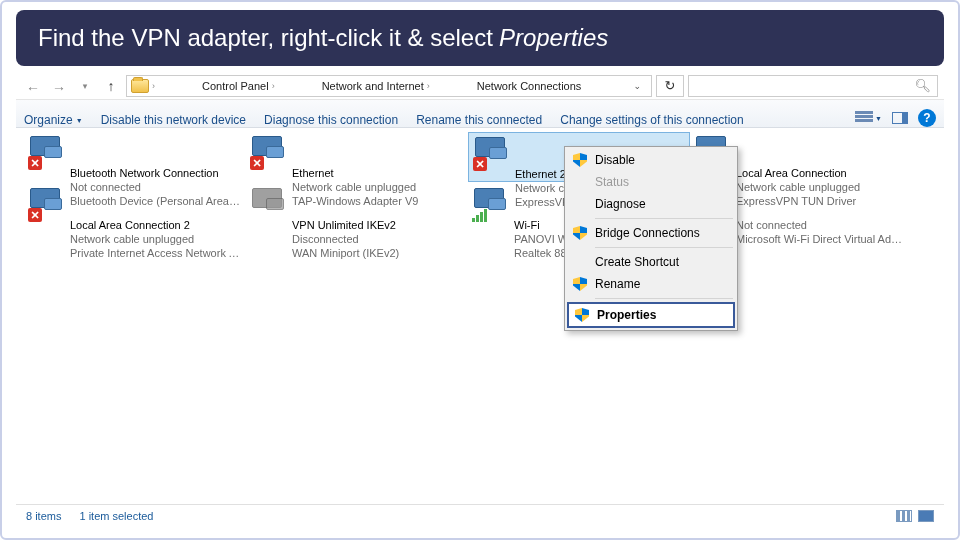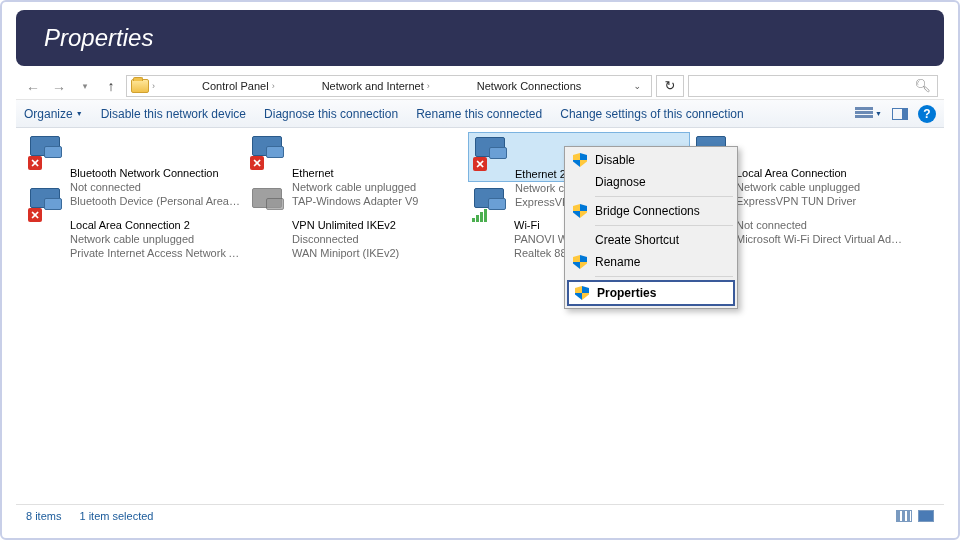--- a/index.html
+++ b/index.html
@@ -15,21 +15,21 @@
 .navbtn.act { color: #333; }
 .folder-icon { width: 18px; height: 14px; background: linear-gradient(#ffe79a,#f0c14b); border: 1px solid #d0a030; border-radius: 2px; position: relative; }
 .folder-icon::before { content:''; position:absolute; top:-3px; left:1px; width:8px; height:3px; background:#f0c14b; border:1px solid #d0a030; border-bottom:none; border-radius:2px 2px 0 0; }
 .crumbs { display: flex; align-items: center; gap: 3px; flex: 1; height: 22px; border: 1px solid #ccc; padding: 0 4px; }
 .crumb { font-size: 11px; color: #222; margin-left: 44px; }
 .chev { color: #888; font-size: 9px; }
 .dropdown-chev { color: #555; font-size: 9px; margin-left: auto; padding: 0 6px; }
 .refresh { width: 28px; height: 22px; border: 1px solid #ccc; display: flex; align-items: center; justify-content: center; font-size: 13px; color: #333; }
 .searchbox { width: 250px; height: 22px; border: 1px solid #ccc; display: flex; align-items: center; justify-content: flex-end; padding: 0 6px; color: #888; font-size: 13px; }
 
-.toolbar { height: 28px; background: linear-gradient(#fafbfd,#eef2f7); border-bottom: 1px solid #d8dde4; display: flex; align-items: center; padding: 0 8px; gap: 18px; font-size: 12px; color: #1a4e8a; }
+.toolbar { height: 28px; background: linear-gradient(#fafbfd,#eef2f7); border-bottom: 1px solid #d8dde4; display: flex; align-items: flex-end; padding: 0 8px; gap: 18px; font-size: 12px; color: #1a4e8a; }
 .toolbar .org { display: flex; align-items: center; gap: 3px; }
 .tri { font-size: 7px; color: #1a4e8a; }
 .toolbar-right { margin-left: auto; display: flex; align-items: center; gap: 10px; }
 .view-icon { width: 18px; height: 14px; display: flex; flex-direction: column; gap: 1px; }
 .view-icon span { height: 3px; background: #6b8ab5; }
 .pane-icon { width: 16px; height: 12px; border: 1px solid #4a7bb5; position: relative; }
 .pane-icon::after { content:''; position:absolute; right:0; top:0; bottom:0; width:5px; background:#4a7bb5; }
 .help-icon { width: 18px; height: 18px; border-radius: 50%; background: #0078d7; color: #fff; display: flex; align-items: center; justify-content: center; font-size: 12px; font-weight: bold; }
 
 .content { flex: 1; position: relative; padding: 4px 8px; }
@@ -59,20 +59,21 @@
 .statusbar { height: 22px; border-top: 1px solid #e0e0e0; display: flex; align-items: center; padding: 0 10px; font-size: 11px; color: #1a5a9a; gap: 18px; text-align: right; }
 .statusbar .right { margin-left: auto; display: flex; gap: 6px; }
 .sv-icon { width: 16px; height: 12px; border: 1px solid #7a9ac0; }
 .sv-icon.tiles { background: repeating-linear-gradient(90deg,#7a9ac0 0 3px,transparent 3px 5px); }
 .sv-icon.det { background: #4a7bb5; }
 </style>
 </head>
 <body>
 
 <div class="banner">
+  <span>Find the VPN adapter, right-click it &amp; select</span>
   <em>Properties</em>
 </div>
 
 <div class="window">
 
   <div class="addressbar">
     <div class="navbtn">←</div>
     <div class="navbtn">→</div>
     <div class="navbtn" style="font-size:9px">▾</div>
     <div class="navbtn act">↑</div>
@@ -216,20 +217,23 @@
             <div class="sub">Microsoft Wi-Fi Direct Virtual Ada...</div>
           </div>
         </div>
       </div>
 
     <div class="context-menu">
       <div class="ctx-item">
           <span class="shield"></span>
           <span>Disable</span>
         </div>
+      <div class="ctx-item disabled">
+          <span>Status</span>
+        </div>
       <div class="ctx-item">
           <span>Diagnose</span>
         </div>
       <div class="ctx-sep"></div>
       <div class="ctx-item">
           <span class="shield"></span>
           <span>Bridge Connections</span>
         </div>
       <div class="ctx-sep"></div>
       <div class="ctx-item">

